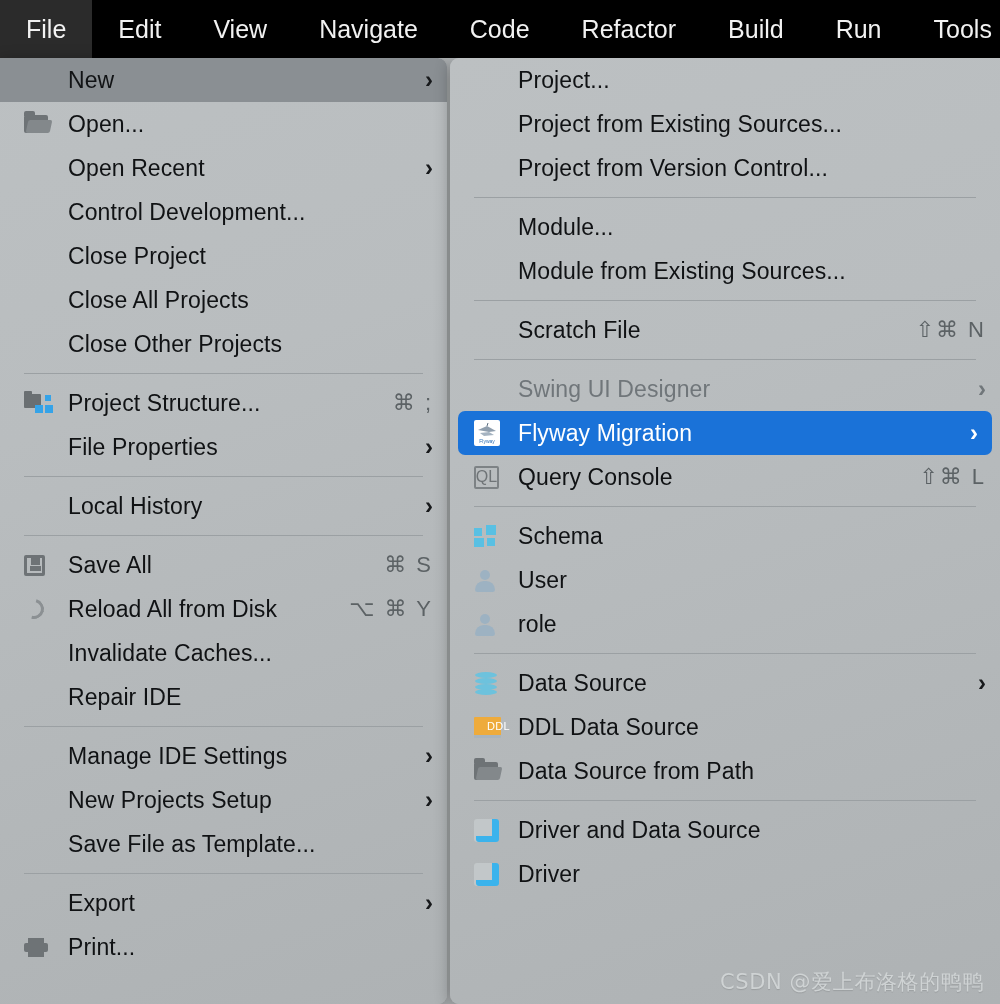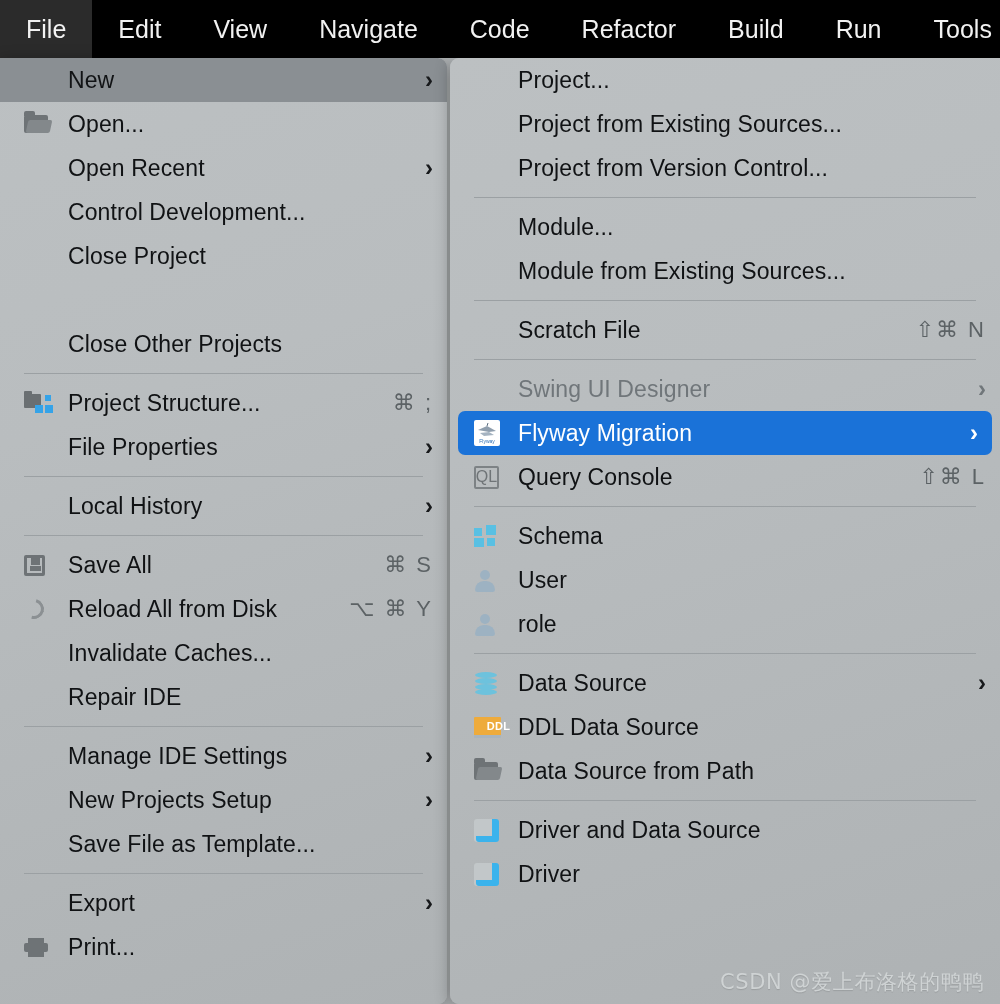--- a/index.html
+++ b/index.html
@@ -170,21 +170,21 @@
             background:#6dc2dd;display:block;}
   .ic-db .d1{ top:0; }
   .ic-db .d2{ top:6px; }
   .ic-db .d3{ top:12px; }
   .ic-db .d4{ top:17px; }
 
   
   .ic-ddl{
     width:27px;height:21px;background:#eeab3c;border-radius:1px;
     display:flex;align-items:center;justify-content:center;
-    font-size:11px;font-weight:700;color:#fff;letter-spacing:.3px;
+    font-size:11px;font-weight:400;color:#fff;letter-spacing:.3px;
     border-bottom:3px solid #a9b4bd;
     padding-left:22px;
   }
 
   
   .ic-dsurl{ width:24px;height:22px;opacity:.55;}
   .ic-dsurl i{ position:absolute;background:#a9bcc9;display:block;}
   .ic-dsurl .u1{ left:0;top:3px;width:6px;height:15px;}
   .ic-dsurl .u2{ left:7px;top:0;width:9px;height:22px;}
   .ic-dsurl .u3{ left:17px;top:3px;width:6px;height:6px;}
@@ -250,20 +250,21 @@
         <div class="row">
           <span class="icon"></span>
           <span class="label">Control Development...</span>
         </div>
         <div class="row">
           <span class="icon"></span>
           <span class="label">Close Project</span>
         </div>
         <div class="row">
           <span class="icon"></span>
+          <span class="label">Close All Projects</span>
         </div>
         <div class="row">
           <span class="icon"></span>
           <span class="label">Close Other Projects</span>
         </div>
         <div class="sep"></div>
         <div class="row">
           <span class="icon">
             <span class="ic ic-projstruct">
               <i class="f"></i>

